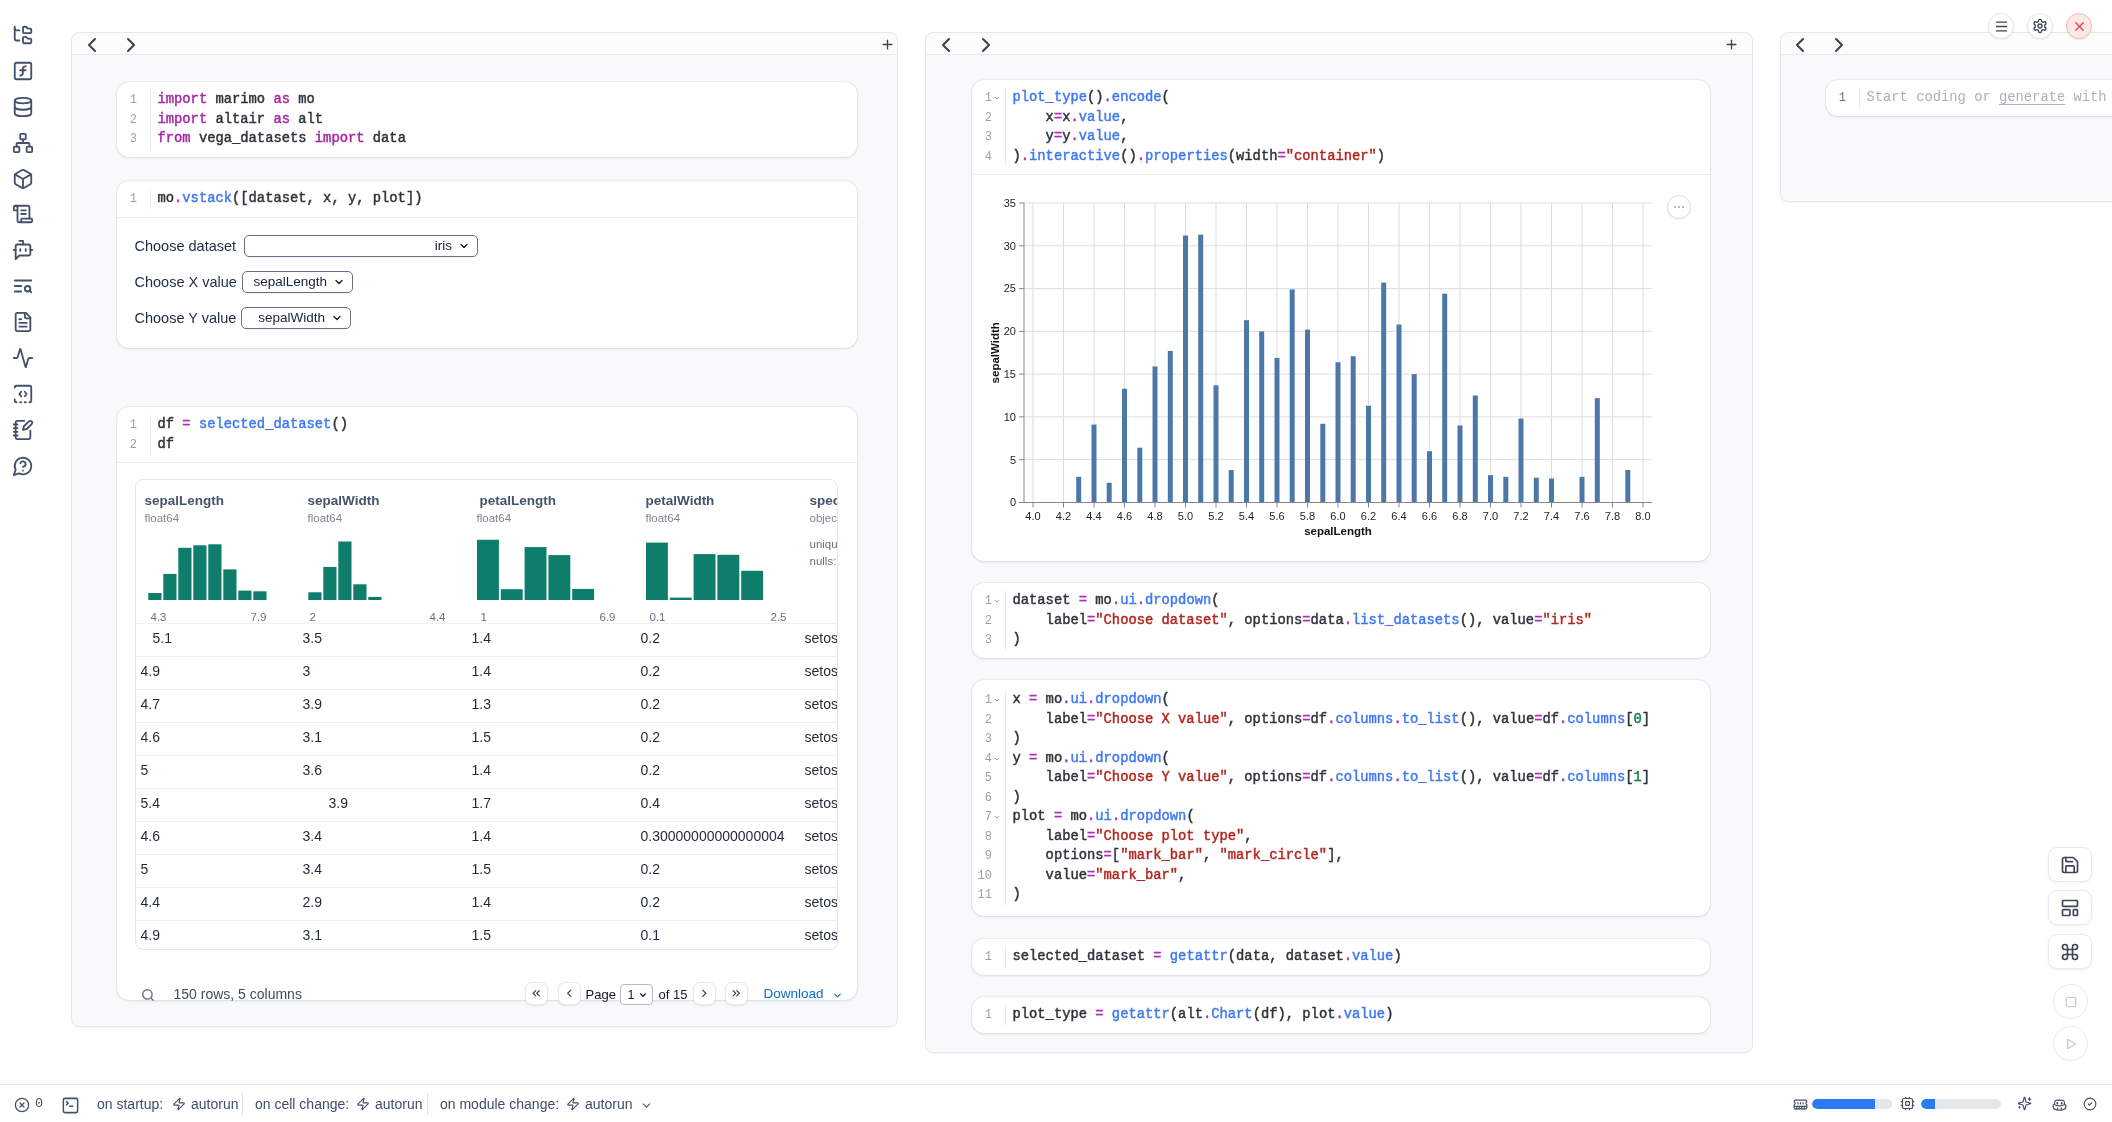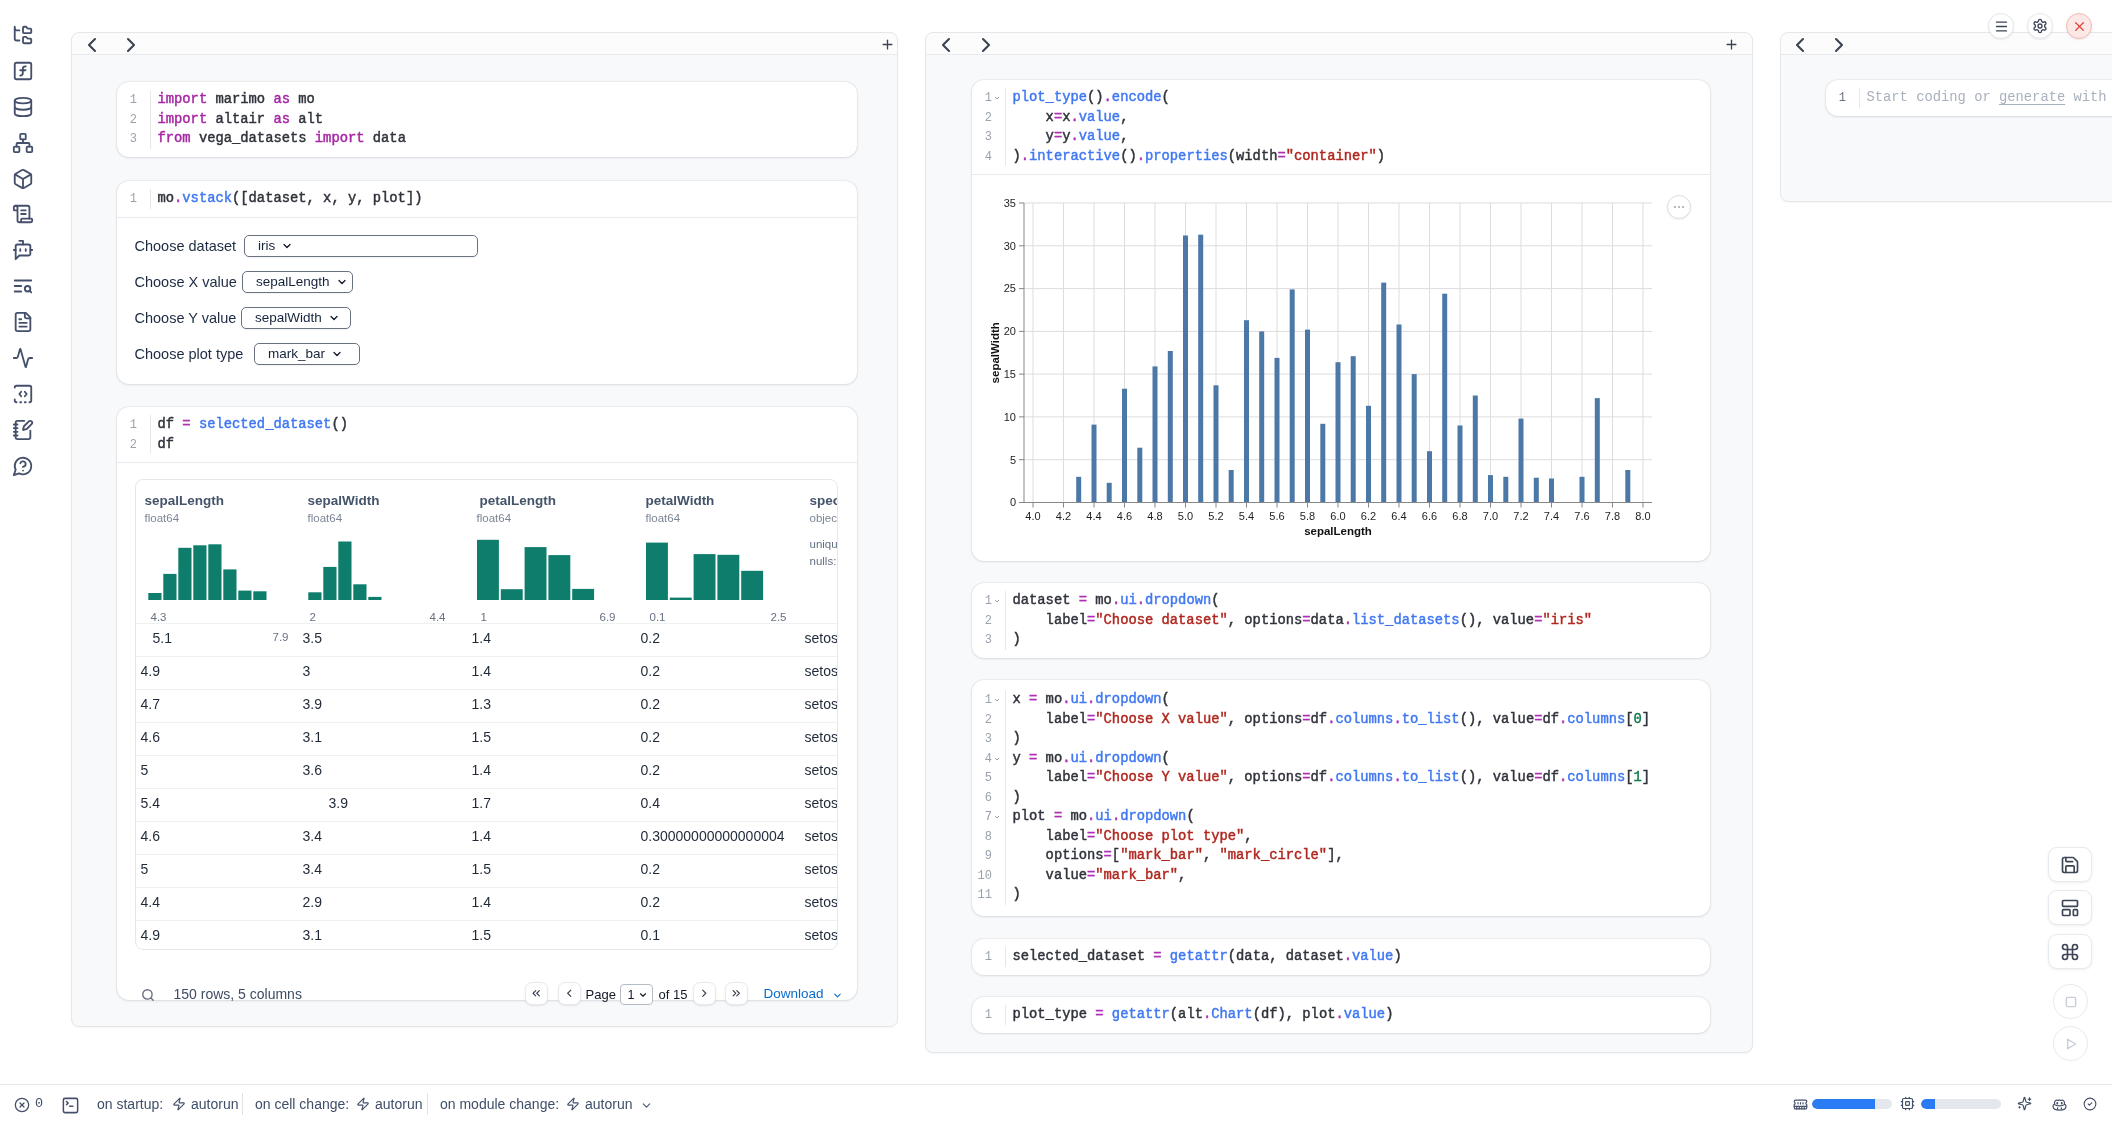--- a/index.html
+++ b/index.html
@@ -25,21 +25,21 @@
 .n { color:#0e7a4b; } 
 .odiv { height:1px; background:#e9eaec; }
 .fold { position:absolute; right:-9px; top:6px; }
 svg.ic { display:block; }
 .sbi { width:22px; height:22px; margin-bottom:13.9px; fill:none; stroke:#44506b;
   stroke-width:2; stroke-linecap:round; stroke-linejoin:round; }
 .hchev { fill:none; stroke:#3b4252; stroke-width:2.1; stroke-linecap:round; stroke-linejoin:round; }
 .drow { position:relative; height:36px; }
 .dlab { position:absolute; left:17.5px; top:50%; transform:translateY(-50%);
   font-size:14.5px; color:#1c2b42; }
-.sel { display:inline-flex; align-items:center; justify-content:flex-start;
+.sel { display:inline-flex; align-items:center; justify-content:flex-end;
   height:22px; top:50%; transform:translateY(-50%); border:1.3px solid #6a7180;
   border-radius:5px; background:#fff; padding:0 7px 0 13px; font-size:13.5px;
   color:#16233a; box-shadow:0 1px 1px rgba(0,0,0,.05); }
 .selchev { width:12px; height:12px; fill:none; stroke:#111827; stroke-width:2.6;
   stroke-linecap:round; stroke-linejoin:round; flex:none; margin-left:6px; }
 .tbox { position:absolute; left:17.5px; top:72px; width:703.5px; height:471px;
   border:1px solid #e5e7eb; border-radius:8px; overflow:hidden; background:#fff; }
 .thname { position:absolute; font-size:13.5px; font-weight:bold; color:#44546a; }
 .thtype { position:absolute; font-size:11.5px; color:#7c8696; }
 .tmm { position:absolute; font-size:11.5px; color:#667084; }
@@ -195,29 +195,20 @@
         </div>
       <div class="drow">
           <span class="dlab">Choose Y value</span>
           <span class="sel abs" style="left:124px; width:110px;">
             <span>sepalWidth</span>
             <svg class="selchev" viewBox="0 0 24 24">
               <path d="m6 9 6 6 6-6"></path>
             </svg>
           </span>
         </div>
-      <div class="drow">
-          <span class="dlab">Choose plot type</span>
-          <span class="sel abs" style="left:137px; width:106px;">
-            <span>mark_bar</span>
-            <svg class="selchev" viewBox="0 0 24 24">
-              <path d="m6 9 6 6 6-6"></path>
-            </svg>
-          </span>
-        </div>
     </div>
   </div>
 
   <div class="cell" style="left:45px; top:374px; width:740px; height:593px;">
     <div class="code">
       <div class="cl"><span class="ln">1</span><span class="ct">df <span class="o">=</span> <span class="f">selected_dataset</span>()</span></div>
       <div class="cl"><span class="ln">2</span><span class="ct">df</span></div>
     </div>
     <div class="odiv"></div>
     <div class="tbox" id="tbox">
@@ -242,21 +233,21 @@
           <rect x="436.2" y="108.9" width="21.9" height="11.1" fill="#0e7d6b"></rect>
           <rect x="510.0" y="62.6" width="21.9" height="57.4" fill="#0e7d6b"></rect>
           <rect x="533.8" y="117.6" width="21.9" height="2.4" fill="#0e7d6b"></rect>
           <rect x="557.6" y="74.1" width="21.9" height="45.9" fill="#0e7d6b"></rect>
           <rect x="581.4" y="74.8" width="21.9" height="45.2" fill="#0e7d6b"></rect>
           <rect x="605.2" y="90.8" width="21.9" height="29.2" fill="#0e7d6b"></rect>
         </svg>
         <span class="thname" style="left:9px; top:13px;">sepalLength</span>
         <span class="thtype" style="left:9px; top:32px;">float64</span>
         <span class="tmm" style="left:15px; top:131px;">4.3</span>
-        <span class="tmm" style="left:117px; top:131px; width:36px; text-align:right;margin-top:20px;">7.9</span>
+        <span class="tmm" style="left:105px; top:131px; width:36px; text-align:center;">7.9</span>
         <span class="thname" style="left:172px; top:13px;">sepalWidth</span>
         <span class="thtype" style="left:172px; top:32px;">float64</span>
         <span class="tmm" style="left:174px; top:131px;">2</span>
         <span class="tmm" style="left:274px; top:131px; width:36px; text-align:right;">4.4</span>
         <span class="thname" style="left:344px; top:13px;">petalLength</span>
         <span class="thtype" style="left:341px; top:32px;">float64</span>
         <span class="tmm" style="left:345px; top:131px;">1</span>
         <span class="tmm" style="left:444px; top:131px; width:36px; text-align:right;">6.9</span>
         <span class="thname" style="left:510px; top:13px;">petalWidth</span>
         <span class="thtype" style="left:510px; top:32px;">float64</span>

